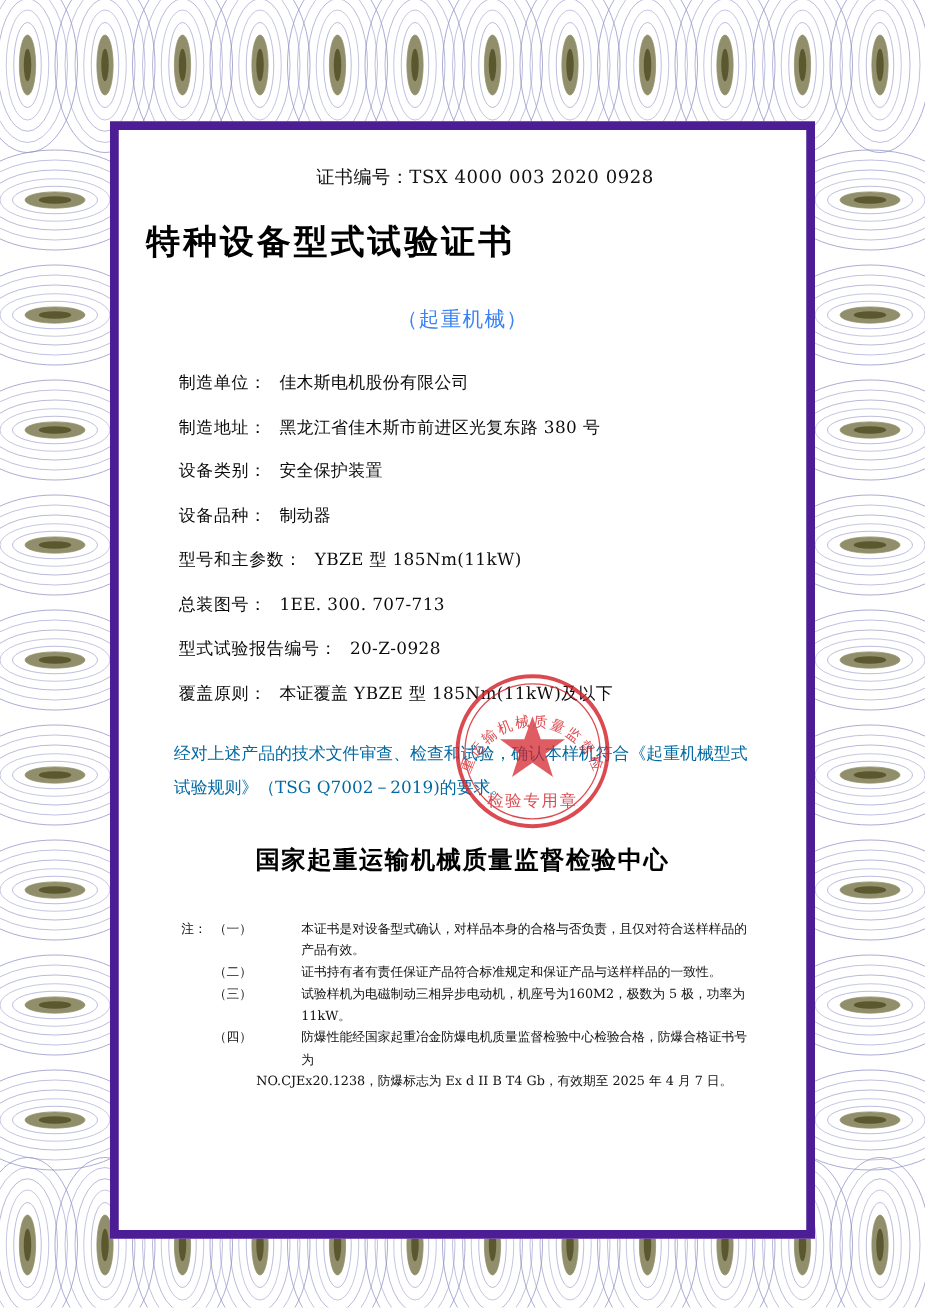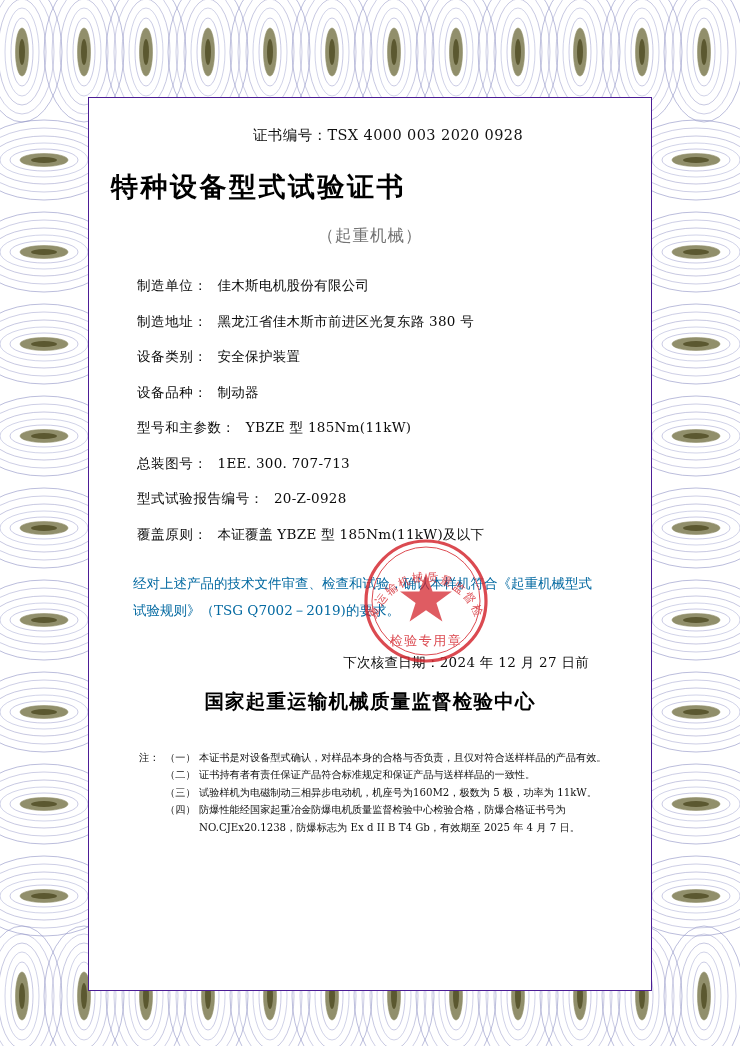--- a/index.html
+++ b/index.html
@@ -27,21 +27,21 @@
 
   
   #inner-panel {
     position: absolute;
     left: 88px;
     top: 97px;
     width: 564px;
     height: 894px;
     background: #ffffff;
     z-index: 2;
-    border: 1px solid #4c1d95;
+    border: 7px solid #4c1d95;
     padding: 0;
   }
 
   .content {
     position: relative;
     width: 100%;
     height: 100%;
     padding: 0 22px;
   }
 
@@ -63,22 +63,22 @@
     font-weight: bold;
     letter-spacing: 2.5px;
     margin-top: 24px;
     color: #000;
     font-family: "DejaVu Sans", "Liberation Sans", sans-serif;
   }
   #sub-title {
     text-align: center;
     font-size: 16.5px;
     letter-spacing: 1px;
-    margin-top: 20px;
-    color: #737373;
+    margin-top: 34px;
+    color: #3b82f6;
     font-family: Liberation Sans, sans-serif;
   }
 
   
   #fields {
     margin-top: 30px;
     padding-left: 26px;
   }
   .field-row {
     display: flex;
@@ -135,21 +135,21 @@
     margin-top: 34px;
     padding: 0 16px 0 28px;
     font-size: 10.2px;
     line-height: 1.72;
     color: #111;
     font-family: "DejaVu Serif", "Liberation Serif", serif;
   }
   .note-row { display: flex; align-items: flex-start; }
   .note-head { width: 26px; flex: 0 0 26px; }
   .note-marker { width: 34px; flex: 0 0 34px; }
-  .note-text { flex: 1; }
+  .note-text { flex: 1; margin-left: 36px; }
   .note-cont { padding-left: 60px; }
 
   
   #seal {
     position: absolute;
     left: 358px;
     top: 533px;
     width: 136px;
     height: 136px;
     z-index: 5;
@@ -293,21 +293,20 @@
           <span class="field-value">本证覆盖 YBZE 型 185Nm(11kW)及以下</span>
         </div>
       </div>
 
       <div id="statement">
         <div>经对上述产品的技术文件审查、检查和试验，确认本样机符合《起重机械型式</div>
         <div>试验规则》（TSG Q7002－2019)的要求。</div>
       </div>
 
       <div id="dates">
-        <div>下次核查日期：2024 年 12 月 27 日前</div>
       </div>
 
       <div id="issuer">国家起重运输机械质量监督检验中心</div>
 
       <div id="notes">
         <div class="note-row">
           <span class="note-head">注：</span>
           <span class="note-marker">（一）</span>
           <span class="note-text">本证书是对设备型式确认，对样品本身的合格与否负责，且仅对符合送样样品的产品有效。</span>
         </div>

